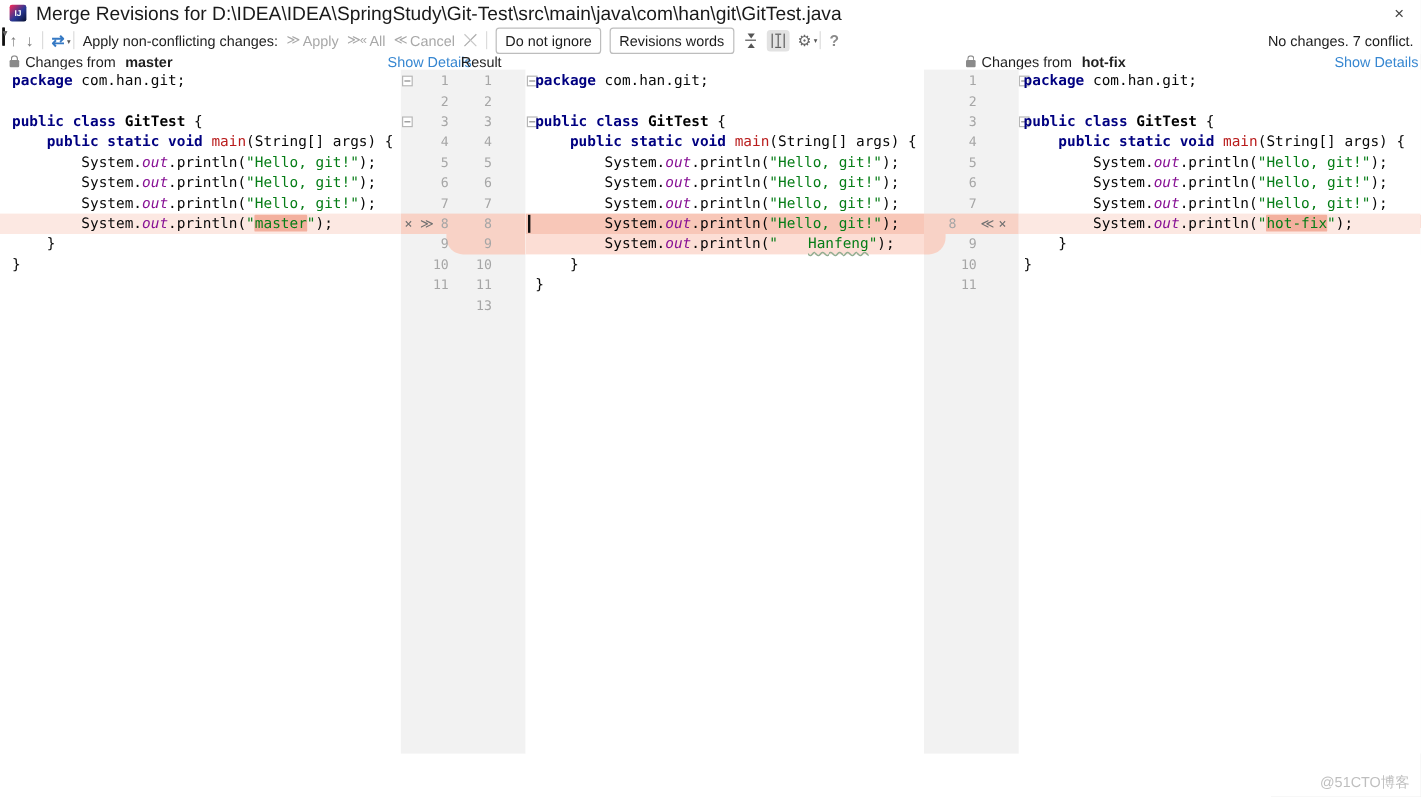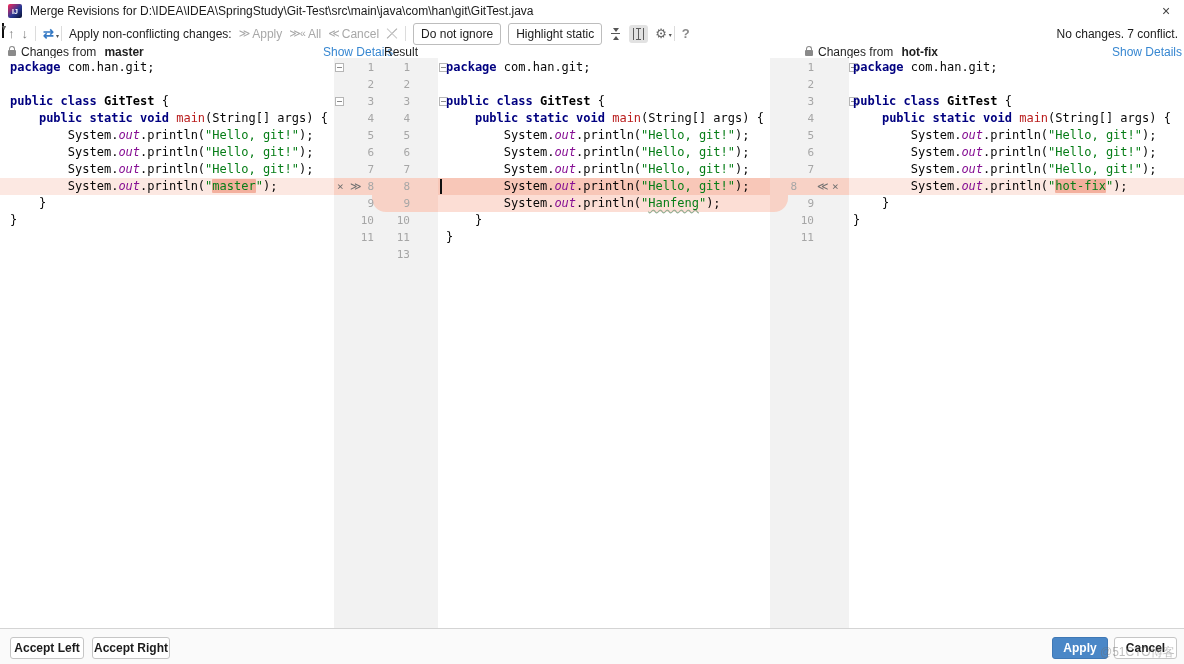--- a/index.html
+++ b/index.html
@@ -3,21 +3,21 @@
 <meta charset="utf-8">
 <style>
   html,body{margin:0;padding:0;background:#e9e9e9;}
   #app{position:relative;width:1184px;height:664px;background:#fff;overflow:hidden;
        font-family:"Liberation Sans",sans-serif;color:#1f1f1f;}
   
   #titlebar{position:absolute;left:0;top:0;width:1184px;height:22px;background:#fff;}
   #app-icon{position:absolute;left:8px;top:4px;width:14px;height:14px;border-radius:2px;
       background:linear-gradient(135deg,#fe2857 0%,#293896 55%,#07102e 100%);
       color:#fff;font:bold 7px "Liberation Sans",sans-serif;display:flex;align-items:center;justify-content:center;}
-  #win-title{position:absolute;left:30px;top:4px;font-size:12px;color:#1a1a1a;white-space:nowrap;}
+  #win-title{position:absolute;left:30px;top:4px;font-size:16px;color:#1a1a1a;white-space:nowrap;}
   #win-close{position:absolute;left:1152px;top:1px;width:28px;height:20px;display:flex;align-items:center;justify-content:center;
       font-size:14px;color:#444;cursor:default;}
   
   #toolbar{position:absolute;left:0;top:22px;width:1184px;height:23px;background:#fff;
       display:flex;align-items:center;gap:7px;padding-left:8px;box-sizing:border-box;font-size:12px;}
   .tb-ico{color:#7b7b7b;font-size:13px;line-height:13px;}
   .tb-sep{width:1px;height:15px;background:#dcdcdc;}
   .wand{position:relative;color:#3579c4;font-weight:bold;font-size:13px;line-height:13px;}
   .wand .dd{position:absolute;right:-5px;bottom:-3px;font-size:6px;color:#555;font-weight:normal;}
   .tb-label{font-weight:normal;color:#222;}
@@ -72,21 +72,21 @@
   .kw{color:#000080;font-weight:bold;}
   .cls{color:#000;font-weight:bold;}
   .meth{color:#b91c1c;}
   .fld{color:#871094;font-style:italic;}
   .str{color:#067d17;}
   .pl{color:#080808;}
   .m-line{background:#fce8e2;}
   .m-strong{background:#f8c7b8;}
   .m-soft{background:#fcded5;}
   .hlw{background:#f3b09e;border-radius:1px;}
-  .sq{text-decoration:underline wavy rgba(140,170,140,.95);text-underline-offset:2px;}
+  .sq{text-decoration:underline wavy rgba(140,170,140,.95);text-underline-offset:2px;margin-left:25px;}
   .caret{position:absolute;left:2px;top:1px;width:2px;height:15px;background:#101010;}
   .grow{position:absolute;left:0;right:0;height:17px;line-height:17px;
       font-family:"DejaVu Sans Mono",monospace;font-size:11px;color:#a6a6a6;}
   .gn1{position:absolute;left:0;width:40px;text-align:right;}
   .gn2{position:absolute;left:40px;width:36px;text-align:right;}
   .gnr{position:absolute;left:0;width:44px;text-align:right;}
   .gnr.shift{width:27px;}
   .gi{position:absolute;color:#6f6f6f;font-size:11px;top:0;}
   .poly{position:absolute;background:#f8d2c6;}
   #poly-c1{left:0;right:0;top:120px;height:17px;}
@@ -139,21 +139,21 @@
       <span class="chev">≪</span>
       <span>Cancel</span>
     </span>
     <span class="wand-off"></span>
     <span class="tb-sep"></span>
     <span class="combo">
       <span>Do not ignore</span>
       <span class="caret">▾</span>
     </span>
     <span class="combo">
-      <span>Highlight static</span>
+      <span>Revisions words</span>
       <span class="caret">▾</span>
     </span>
     <span class="icon-collapse"></span>
     <span class="tool-toggle">
         <span class="icon-columns"></span>
       </span>
     <span class="gear"><span>⚙</span><span class="dd">▾</span></span>
     <span class="tb-sep"></span>
     <span class="help">?</span>
   </div>
@@ -316,21 +316,15 @@
         <div class="cl" style="top: 69px;"><span class="pl">        System.</span><span class="fld">out</span><span class="pl">.println(</span><span class="str">"Hello, git!"</span><span class="pl">);</span></div>
         <div class="cl" style="top: 86px;"><span class="pl">        System.</span><span class="fld">out</span><span class="pl">.println(</span><span class="str">"Hello, git!"</span><span class="pl">);</span></div>
         <div class="cl" style="top: 103px;"><span class="pl">        System.</span><span class="fld">out</span><span class="pl">.println(</span><span class="str">"Hello, git!"</span><span class="pl">);</span></div>
         <div class="cl m-line" style="top: 120px;"><span class="pl">        System.</span><span class="fld">out</span><span class="pl">.println(</span><span class="str">"</span><span class="str hlw">hot-fix</span><span class="str">"</span><span class="pl">);</span></div>
         <div class="cl" style="top: 137px;"><span class="pl">    }</span></div>
         <div class="cl" style="top: 154px;"><span class="pl">}</span></div>
         <div class="cl" style="top: 171px;"></div>
       </div>
   </div>
 
-  <div id="footer">
-    <div class="btnw" id="btn-accept-left">Accept Left</div>
-    <div class="btnw" id="btn-accept-right">Accept Right</div>
-    <div class="btnw" id="btn-apply">Apply</div>
-    <div class="btnw" id="btn-cancel">Cancel</div>
-  </div>
 
   <div id="watermark">@51CTO博客</div>
 </div>
 
 </body></html>

